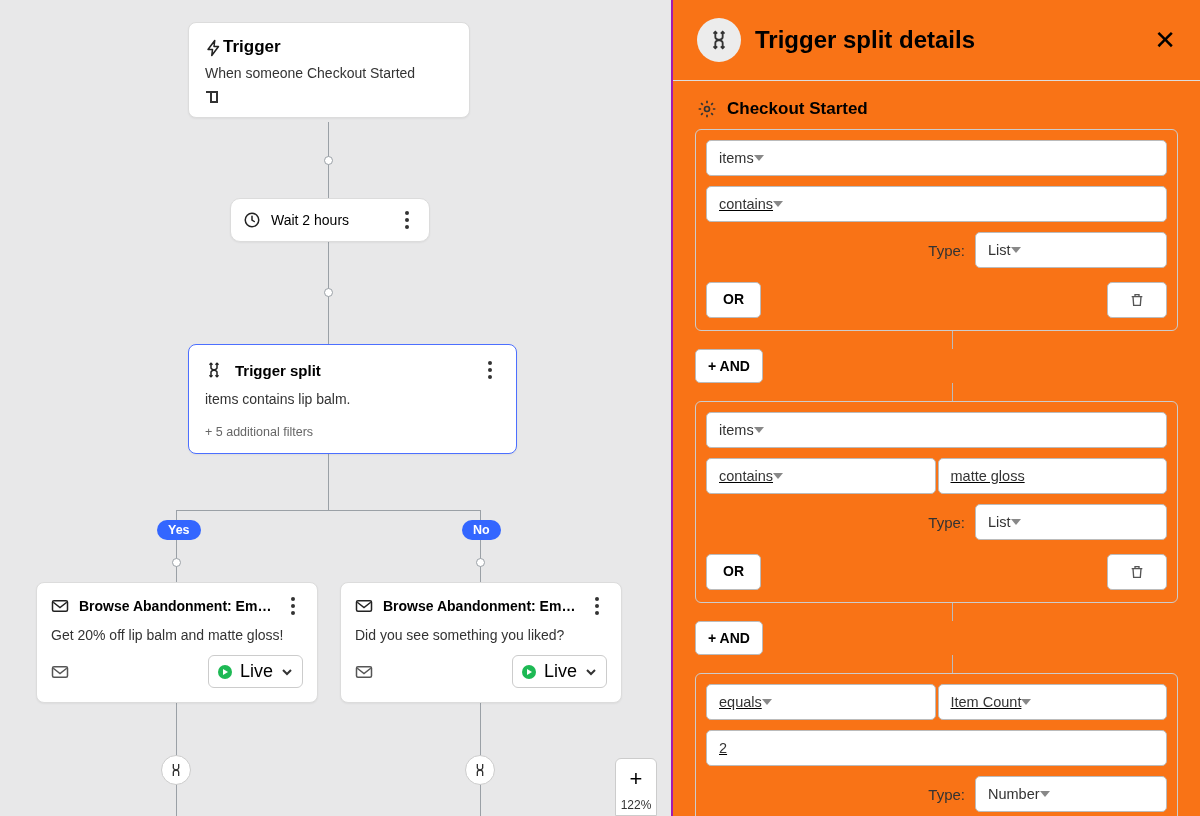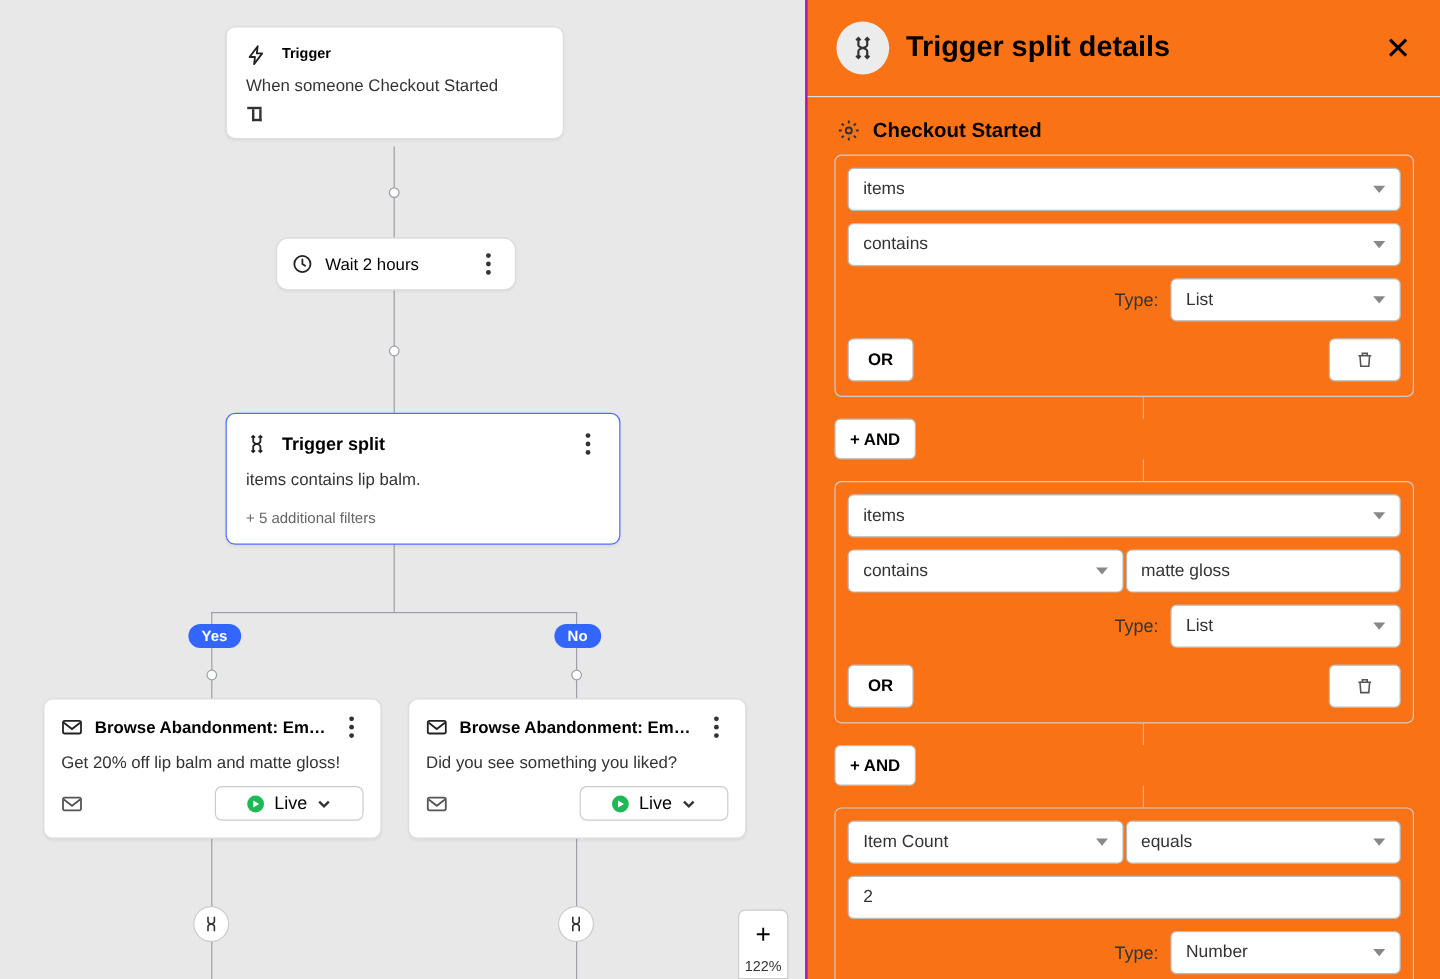--- a/index.html
+++ b/index.html
@@ -1,40 +1,40 @@
 <!DOCTYPE html>
 <html><head>
 <meta charset="utf-8">
 <style>
 * { box-sizing: border-box; margin: 0; padding: 0; font-family: -apple-system, BlinkMacSystemFont, "Segoe UI", Helvetica, Arial, sans-serif; }
 body { width: 1200px; height: 816px; overflow: hidden; position: relative; background: #fff; }
 .canvas { position: absolute; left: 0; top: 0; width: 671px; height: 816px; background: #e8e8e9; overflow: hidden; }
 .panel { position: absolute; left: 671px; top: 0; right: 0; bottom: 0; background: #f97316; border-left: 2px solid #a21caf; display: flex; flex-direction: column; }
 .card { position: absolute; background: #fff; border: 1px solid #dcdcdc; border-radius: 8px; box-shadow: 0 1px 2px rgba(0,0,0,0.05); }
 .trigger-card { left: 188px; top: 22px; width: 282px; padding: 14px 16px; }
-.trigger-head { display: flex; align-items: flex-start; gap: 12px; font-weight: 700; font-size: 12px; margin-bottom: 8px; }
+.trigger-head { display: flex; align-items: flex-end; font-weight: 700; font-size: 17px; margin-bottom: 8px; }
 .trigger-desc { font-size: 14px; color: #333; margin-bottom: 8px; }
 .wait-card { left: 230px; top: 198px; width: 200px; height: 44px; display: flex; align-items: center; padding: 0 12px; gap: 10px; font-size: 14px; font-weight: 500; border-radius: 10px; }
 .wait-card .kebab { margin-left: auto; }
 .split-card { left: 188px; top: 344px; width: 329px; border: 1.5px solid #4c6fff; padding: 14px 16px; }
 .split-head { display: flex; align-items: center; gap: 12px; font-weight: 700; font-size: 15px; margin-bottom: 10px; }
 .split-head .kebab { margin-left: auto; }
 .split-desc { font-size: 14px; color: #333; margin-bottom: 18px; }
 .split-sub { font-size: 12.5px; color: #666; }
 .badge { position: absolute; padding: 3px 11px; border-radius: 10px; font-size: 12.5px; font-weight: 600; color: #fff; background: #3366ff; }
 .badge.yes { left: 157px; top: 520px; }
 .badge.no { left: 462px; top: 520px; }
 .email-card { top: 582px; width: 282px; padding: 12px 14px 14px; }
 .email-card.left { left: 36px; }
 .email-card.right { left: 340px; }
 .email-head { display: flex; align-items: center; gap: 10px; font-size: 14px; font-weight: 700; margin-bottom: 10px; }
 .email-head .title { white-space: nowrap; overflow: hidden; text-overflow: ellipsis; flex: 1; }
 .email-desc { font-size: 14px; color: #333; margin-bottom: 12px; }
 .email-foot { display: flex; align-items: center; gap: 8px; }
-.live-pill { margin-left: auto; display: flex; align-items: center; gap: 8px; border: 1px solid #ccc; border-radius: 6px; padding: 5px 26px; font-size: 15px; font-weight: 500; text-align: center; }
+.live-pill { margin-left: auto; display: flex; align-items: center; gap: 8px; border: 1px solid #ccc; border-radius: 6px; padding: 5px 9px; font-size: 18px; font-weight: 500; text-align: center; }
 .dot-play { width: 14px; height: 14px; border-radius: 50%; background: #1db954; display: inline-flex; align-items: center; justify-content: center; }
 .dot-play::after { content: ""; border-left: 5px solid #fff; border-top: 3px solid transparent; border-bottom: 3px solid transparent; margin-left: 1px; }
 .kebab { width: 20px; height: 22px; display: inline-flex; flex-direction: column; align-items: center; justify-content: center; gap: 3px; cursor: pointer; }
 .kebab span { width: 4px; height: 4px; background: #333; border-radius: 50%; }
 .line-v { position: absolute; width: 1px; background: #9aa0a6; }
 .line-h { position: absolute; height: 1px; background: #9aa0a6; }
 .node-circle { position: absolute; width: 9px; height: 9px; background: #fff; border: 1px solid #9aa0a6; border-radius: 50%; }
 .round-btn { position: absolute; width: 30px; height: 30px; background: #fff; border: 1px solid #ccc; border-radius: 50%; display: flex; align-items: center; justify-content: center; }
 .filter-icn { width: 14px; height: 14px; position: relative; }
 .filter-icn::before { content:""; position:absolute; top:2px; left:1px; right:1px; height:0; border-top:2px solid #333; }
@@ -44,23 +44,23 @@
 .zoom-btn { width: 100%; height: 32px; display: flex; align-items: center; justify-content: center; font-size: 22px; font-weight: 300; cursor: pointer; }
 .zoom-pct { font-size: 12px; padding: 3px 0; color:#333; }
 
 .panel-head { display: flex; align-items: center; gap: 14px; padding: 18px 24px; border-bottom: 1px solid #ddd; }
 .panel-icon { width: 44px; height: 44px; border-radius: 50%; background: #ececec; display: flex; align-items: center; justify-content: center; }
 .panel-title { font-size: 24px; font-weight: 700; }
 .close-x { margin-left: auto; font-size: 26px; cursor: pointer; }
 .panel-body { flex: 1; overflow: auto; padding: 14px 22px 20px; }
 .section-title { display: flex; align-items: center; gap: 10px; font-size: 17px; font-weight: 600; margin: 4px 0 10px 2px; }
 .group { border: 1px solid #ccc; border-radius: 6px; padding: 10px 10px 12px; margin-bottom: 0; position: relative; }
-.sel, .inp { height: 36px; border: 1px solid #bbb; border-radius: 5px; padding: 0 12px; font-size: 14.5px; color: #333; background: #fff; display: flex; align-items: center; justify-content: space-between; }
+.sel, .inp { height: 36px; border: 1px solid #bbb; border-radius: 5px; padding: 0 12px; font-size: 14.5px; color: #333; background: #fff; display: flex; align-items: center; }
 .sel .caret, .caret { width: 0; height: 0; border-left: 5px solid transparent; border-right: 5px solid transparent; border-top: 6px solid #888; }
-.row { display: flex; gap: 2px; margin-top: 10px; }
+.row { display: flex; gap: 2px; margin-top: 10px; text-decoration: underline; }
 .row > * { flex: 1; }
 .type-row { display: flex; align-items: center; justify-content: flex-end; gap: 10px; margin-top: 10px; }
 .type-row .lbl { font-size: 15px; color: #333; }
 .type-row .sel { width: 192px; flex: none; }
 .group-foot { display: flex; justify-content: space-between; margin-top: 14px; }
 .btn-or { border: 1px solid #bbb; border-radius: 5px; padding: 8px 16px; font-size: 14px; font-weight: 700; background: #fff; cursor: pointer; }
 .btn-trash { width: 60px; height: 36px; border: 1px solid #bbb; border-radius: 5px; background: #fff; display: flex; align-items: center; justify-content: center; cursor: pointer; }
 .and-wrap { display: flex; align-items: center; margin: 0 0 0 32px; flex-direction: column; }
 .and-line { width: 1px; height: 18px; background: #bbb; }
 .btn-and { border: 1px solid #bbb; border-radius: 5px; padding: 8px 12px; font-size: 14px; font-weight: 600; background: #fff; cursor: pointer; align-self: flex-start; margin-left: -32px; }
@@ -288,25 +288,25 @@
     </div>
     <div class="and-wrap">
         <div class="and-line"></div>
         <div class="btn-and">+ AND</div>
         <div class="and-line"></div>
       </div>
 
     <div class="group">
       <div class="row" style="margin-top:0;">
         <div class="sel">
+            <span>equals</span>
+            <span class="caret"></span>
+          </div>
+        <div class="sel">
             <span>Item Count</span>
-            <span class="caret"></span>
-          </div>
-        <div class="sel">
-            <span>equals</span>
             <span class="caret"></span>
           </div>
       </div>
       <div class="row">
         <div class="inp" style="flex:1;">
             <span>2</span>
           </div>
       </div>
       <div class="type-row">
         <span class="lbl">Type:</span>

